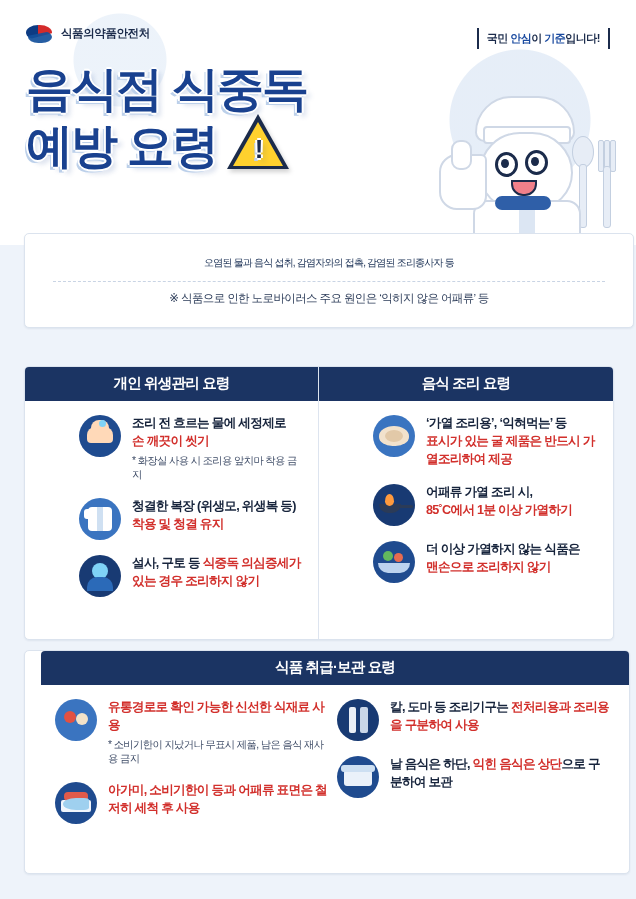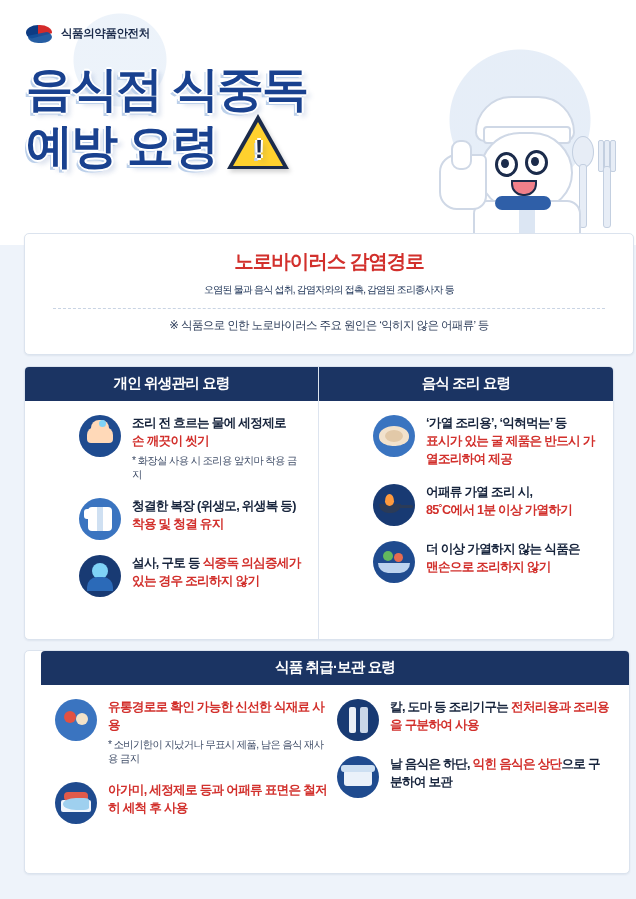--- a/index.html
+++ b/index.html
@@ -176,20 +176,23 @@
 <div class="poster">
 
   <div class="hdr">
     <span class="mfds-mark">
       <span class="p1"></span>
         <span class="p2"></span>
     </span>
     <span class="hdr-text">식품의약품안전처</span>
   </div>
 
+  <div class="slogan">
+    <span>국민 </span><span class="hl">안심</span><span>이 </span><span class="hl2">기준</span><span>입니다!</span>
+  </div>
 
   <div class="title-wrap">
     <div class="t-line">음식점 식중독</div>
     <div class="t-line t-line2">
       <span>예방 요령</span>
       <span class="warn">
         <span class="tri"></span>
           <span class="tri2"></span>
         <span class="bang">!</span>
       </span>
@@ -215,21 +218,20 @@
     <span class="m-eye r">
         <i></i>
       </span>
     <span class="m-mouth"></span>
     <span class="m-body"></span>
     <span class="m-scarf"></span>
     <span class="m-thumb"></span>
   </div>
 
   <div class="noro">
-    <h2>노로바이러스 감염경로</h2>
     <p class="sub">오염된 물과 음식 섭취, 감염자와의 접촉, 감염된 조리종사자 등</p>
     <div class="divider"></div>
     <p class="note">※ 식품으로 인한 노로바이러스 주요 원인은 ‘익히지 않은 어패류’ 등</p>
   </div>
 
   <div class="twocol">
 
     <div class="col left">
       <div class="col-head">개인 위생관리 요령</div>
       <div class="items">
@@ -316,21 +318,21 @@
             <span class="hl">유통경로로 확인 가능한 신선한 식재료 사용</span>
             <span class="tiny">* 소비기한이 지났거나 무표시 제품, 남은 음식 재사용 금지</span>
           </span>
         </div>
         <div class="item">
           <span class="ico">
             <span class="g tray"></span>
               <span class="g fish"></span>
           </span>
           <span class="txt">
-            <span class="hl">아가미, 세정제로 등과 어패류 표면은 철저히 세척 후 사용</span>
+            <span class="hl">아가미, 소비기한이 등과 어패류 표면은 철저히 세척 후 사용</span>
           </span>
         </div>
       </div>
       <div class="bcol">
         <div class="item">
           <span class="ico deep">
             <span class="g knife"></span>
           </span>
           <span class="txt">
             <span>칼, 도마 등 조리기구는 </span><span class="hl">전처리용과 조리용을 구분하여 사용</span>

